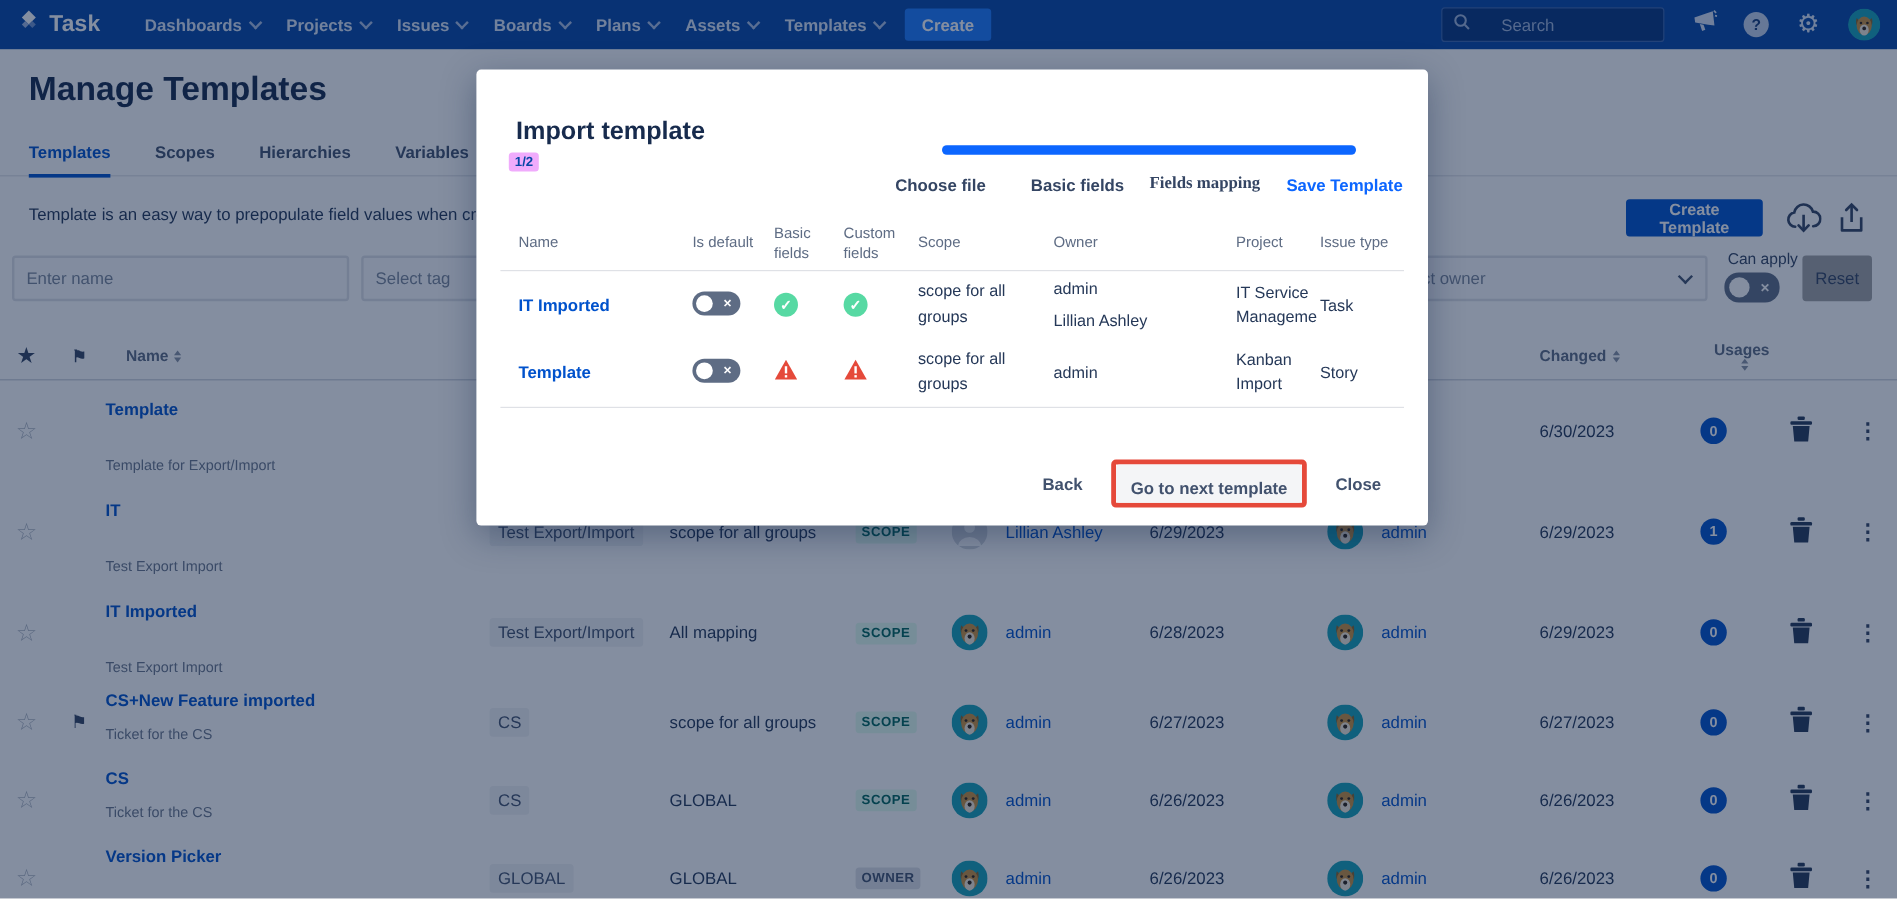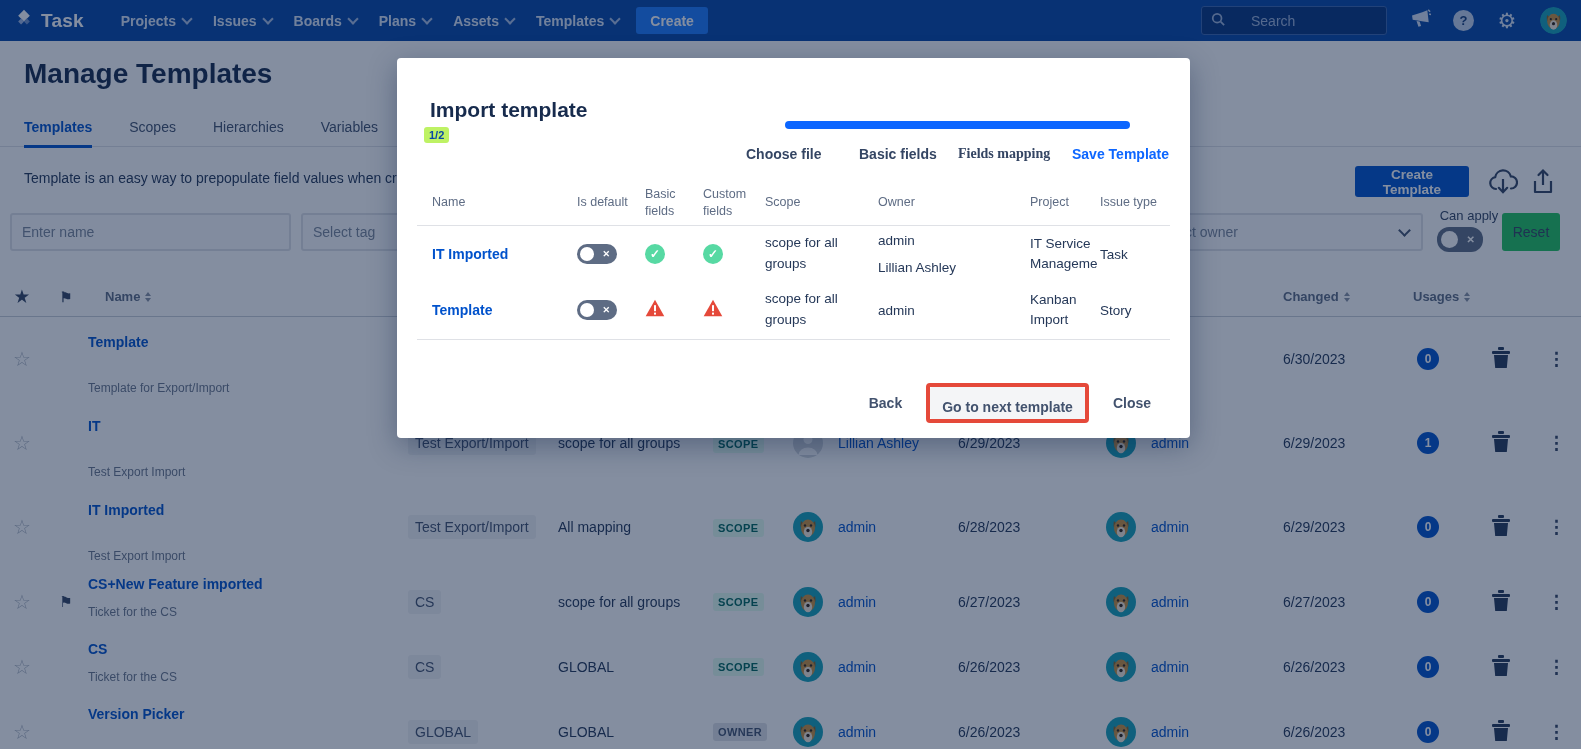--- a/index.html
+++ b/index.html
@@ -26,21 +26,21 @@
   .nav-search input::placeholder{color:#9FB4DA;}
   .nav-ic{width:24px;height:24px;display:flex;align-items:center;justify-content:center;cursor:pointer;}
   .help-circle{width:21px;height:21px;border-radius:50%;background:#C3D2EC;color:#123B78;
                font-size:13px;font-weight:700;display:flex;align-items:center;justify-content:center;cursor:pointer;}
   .gear{color:#D9E4F6;font-size:21px;line-height:1;cursor:pointer;}
   .avatar{width:27px;height:27px;border-radius:50%;overflow:hidden;flex:0 0 auto;}
 
   
   .page-title{position:absolute;left:24px;top:58px;font-size:28px;font-weight:700;color:#172B4D;}
   .tabs{position:absolute;left:24px;top:119px;display:flex;gap:37px;z-index:2;}
-  .tab{font-size:14px;color:#42526E;font-weight:400;padding-bottom:10px;cursor:pointer;}
+  .tab{font-size:14px;color:#42526E;font-weight:700;padding-bottom:10px;cursor:pointer;}
   .tab.active{color:#0052CC;font-weight:700;border-bottom:3px solid #0052CC;}
   .tabs-line{position:absolute;left:0;top:146px;width:100%;height:1px;background:#DFE1E6;}
   .desc{position:absolute;left:24px;top:170px;font-size:14px;color:#253858;white-space:nowrap;}
 
   .btn-primary{position:absolute;left:1355px;top:166px;width:114px;height:31px;background:#0052CC;
                color:#fff;font-size:13.5px;font-weight:600;border:none;border-radius:3px;cursor:pointer;}
   .tool-ic{position:absolute;top:168px;width:30px;height:27px;cursor:pointer;}
   .tool-ic.cloud{left:1488px;}
   .tool-ic.export{left:1531px;}
 
@@ -54,21 +54,21 @@
   .chev-dark{width:7px;height:7px;border-right:2px solid #42526E;border-bottom:2px solid #42526E;
              transform:rotate(45deg);margin-top:-4px;}
   .can-apply-label{position:absolute;left:1433px;top:208px;width:72px;text-align:center;
                    font-size:13px;color:#344563;}
   .toggle{display:inline-flex;align-items:center;background:#5E6C84;border-radius:12px;cursor:pointer;}
   .toggle .knob{background:#fff;border-radius:50%;}
   .toggle .tx{color:#fff;font-weight:700;margin-left:auto;}
   .toggle.big{position:absolute;left:1437px;top:227px;width:46px;height:25px;}
   .toggle.big .knob{width:17px;height:17px;margin-left:4px;}
   .toggle.big .tx{font-size:10px;margin-right:8px;}
-  .reset{position:absolute;left:1502px;top:213px;width:58px;height:38px;background:#22c55e;border:none;
+  .reset{position:absolute;left:1502px;top:213px;width:58px;height:38px;background:#a3a3a3;border:none;
          border-radius:3px;font-size:14px;color:#344563;cursor:pointer;font-family:"Liberation Sans",sans-serif;}
 
   
   .table{position:absolute;left:0;top:277px;width:1581px;}
   .trow{display:grid;grid-template-columns:44px 44px 320px 150px 155px 80px 165px 148px 177px 122px 85px 42px 49px;
         align-items:center;}
   .thead{height:39px;border-bottom:1px solid #C9CED6;}
   .th{font-size:13px;font-weight:600;color:#5E6C84;display:flex;align-items:center;}
   .sort{display:inline-flex;flex-direction:column;gap:2px;margin-left:5px;}
   .sort i{width:0;height:0;border-left:3.5px solid transparent;border-right:3.5px solid transparent;}
@@ -98,21 +98,21 @@
   .usage{display:inline-flex;width:22px;height:22px;border-radius:50%;background:#0052CC;color:#fff;
          font-size:12px;font-weight:700;align-items:center;justify-content:center;margin-left:12px;}
   .trash{width:22px;height:24px;cursor:pointer;}
   .kebab{font-size:18px;font-weight:700;color:#344563;text-align:center;cursor:pointer;letter-spacing:0;}
 
   
   .backdrop{position:absolute;inset:0;background:rgba(9,30,66,0.5);z-index:40;}
   .modal{position:absolute;left:397px;top:58px;width:793px;height:380px;background:#fff;z-index:50;
          border-radius:4px;box-shadow:0 8px 28px rgba(9,30,66,.35);}
   .m-title{position:absolute;left:33px;top:40px;font-size:21px;font-weight:700;color:#172B4D;}
-  .m-counter{position:absolute;left:27px;top:69px;background:#bef264;color:#0747A6;font-size:11px;
+  .m-counter{position:absolute;left:27px;top:69px;background:#f0abfc;color:#0747A6;font-size:11px;
              font-weight:700;padding:2px 5px;border-radius:3px;}
   .m-progress{position:absolute;left:388px;top:63px;width:345px;height:8px;border-radius:4px;background:#0C66FF;}
   .m-step{position:absolute;top:88px;font-size:14px;font-weight:600;color:#344563;cursor:pointer;}
   .m-step.active{color:#0C66FF;}
   .m-grid{display:grid;grid-template-columns:145px 68px 58px 62px 113px 152px 70px 85px;align-items:center;}
   .m-thead{position:absolute;left:35px;top:128px;width:753px;}
   .m-th{font-size:12.5px;color:#5E6C84;line-height:1.35;padding-right:8px;}
   .m-hline{position:absolute;left:20px;top:167px;width:753px;height:1px;background:#DFE1E6;}
   .m-rows{position:absolute;left:35px;top:168px;width:753px;}
   .m-row{height:56px;}
@@ -144,20 +144,24 @@
       <span>
         <svg width="20" height="20" viewBox="0 0 24 24">
           <path d="M12 1 L19 8 L12 15 L5 8 Z" fill="#FFFFFF"></path>
           <path d="M8.5 11.5 L12 15 L8.5 18.5 L5 15 Z" fill="#9FB7E3"></path>
           <path d="M15.5 11.5 L19 15 L15.5 18.5 L12 15 Z" fill="#6F93CF"></path>
         </svg>
       </span>
       <span class="brand-text">Task</span>
     </div>
     <div class="nav-item">
+      <span>Dashboards</span>
+        <span class="chev"></span>
+    </div>
+    <div class="nav-item">
       <span>Projects</span>
         <span class="chev"></span>
     </div>
     <div class="nav-item">
       <span>Issues</span>
         <span class="chev"></span>
     </div>
     <div class="nav-item">
       <span>Boards</span>
         <span class="chev"></span>
@@ -278,21 +282,21 @@
         <div></div>
         <div></div>
         <div></div>
       <div class="th">
         <span>Changed</span>
         <span class="sort">
             <i class="up"></i>
             <i class="down"></i>
           </span>
       </div>
-      <div class="th" style="padding-left:8px;">
+      <div class="th" style="padding-left:8px;flex-direction:column;">
         <span>Usages</span>
         <span class="sort">
             <i class="up"></i>
             <i class="down"></i>
           </span>
       </div>
       <div></div>
         <div></div>
     </div>
 

